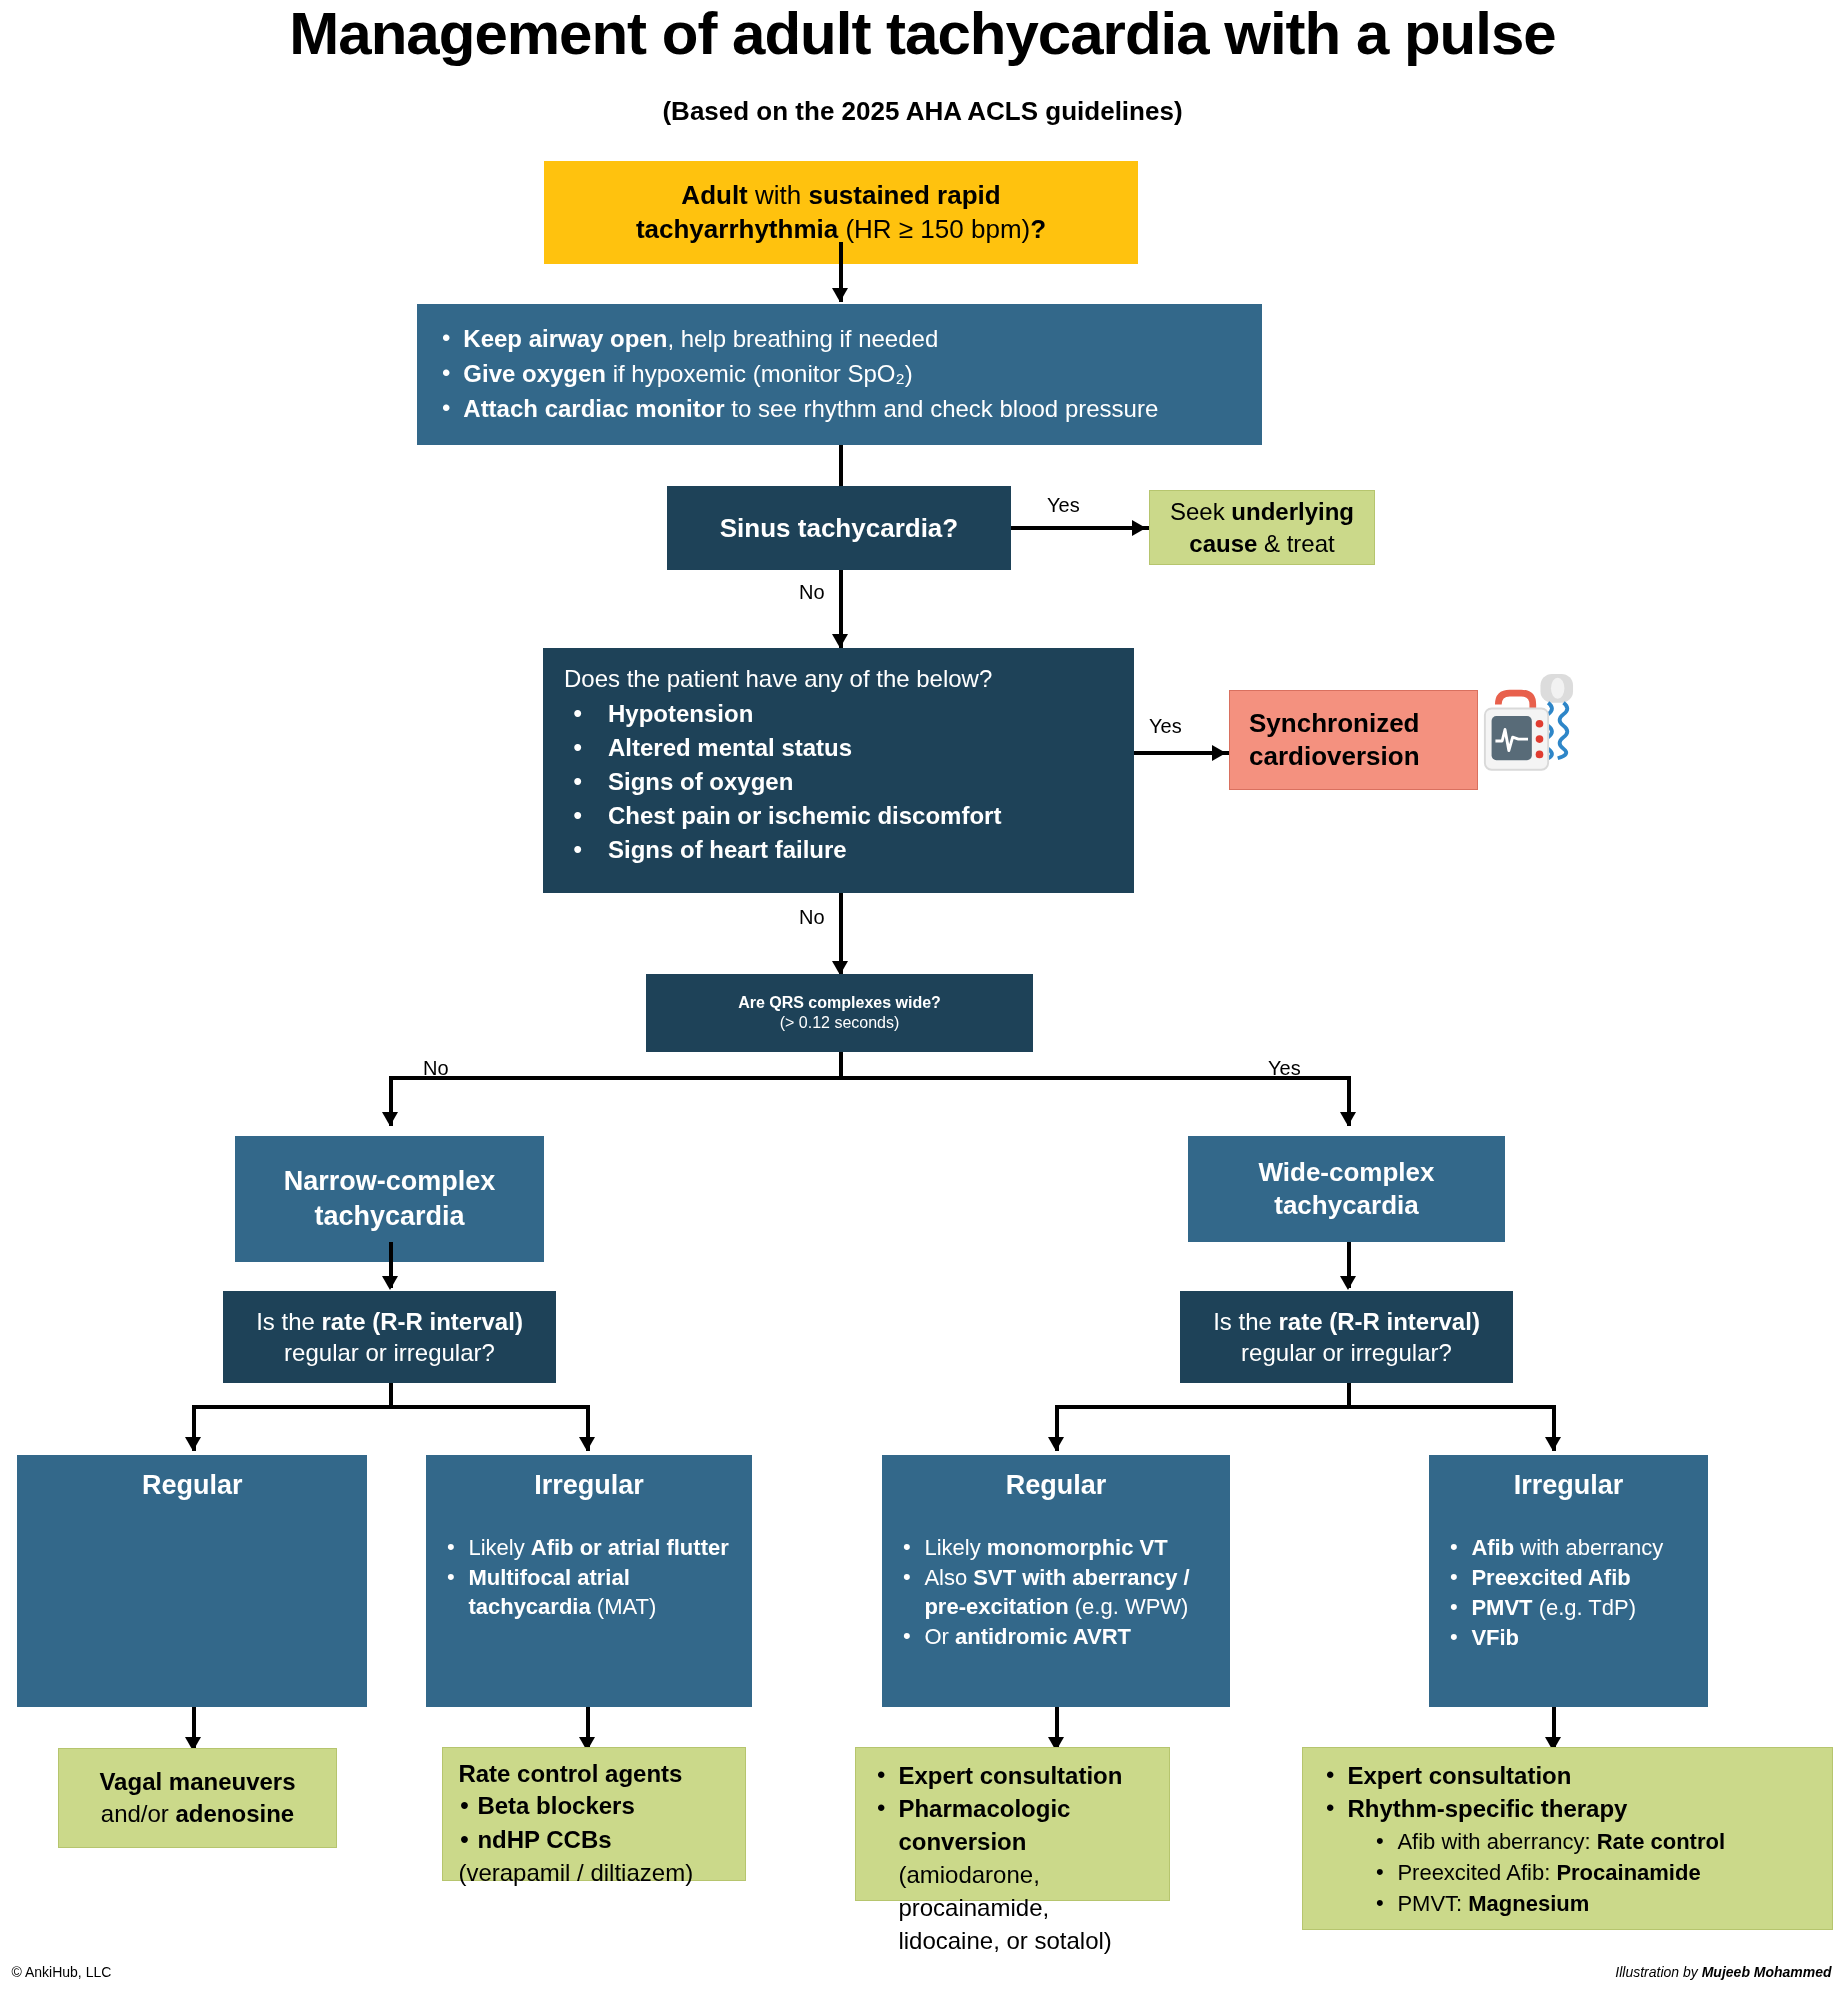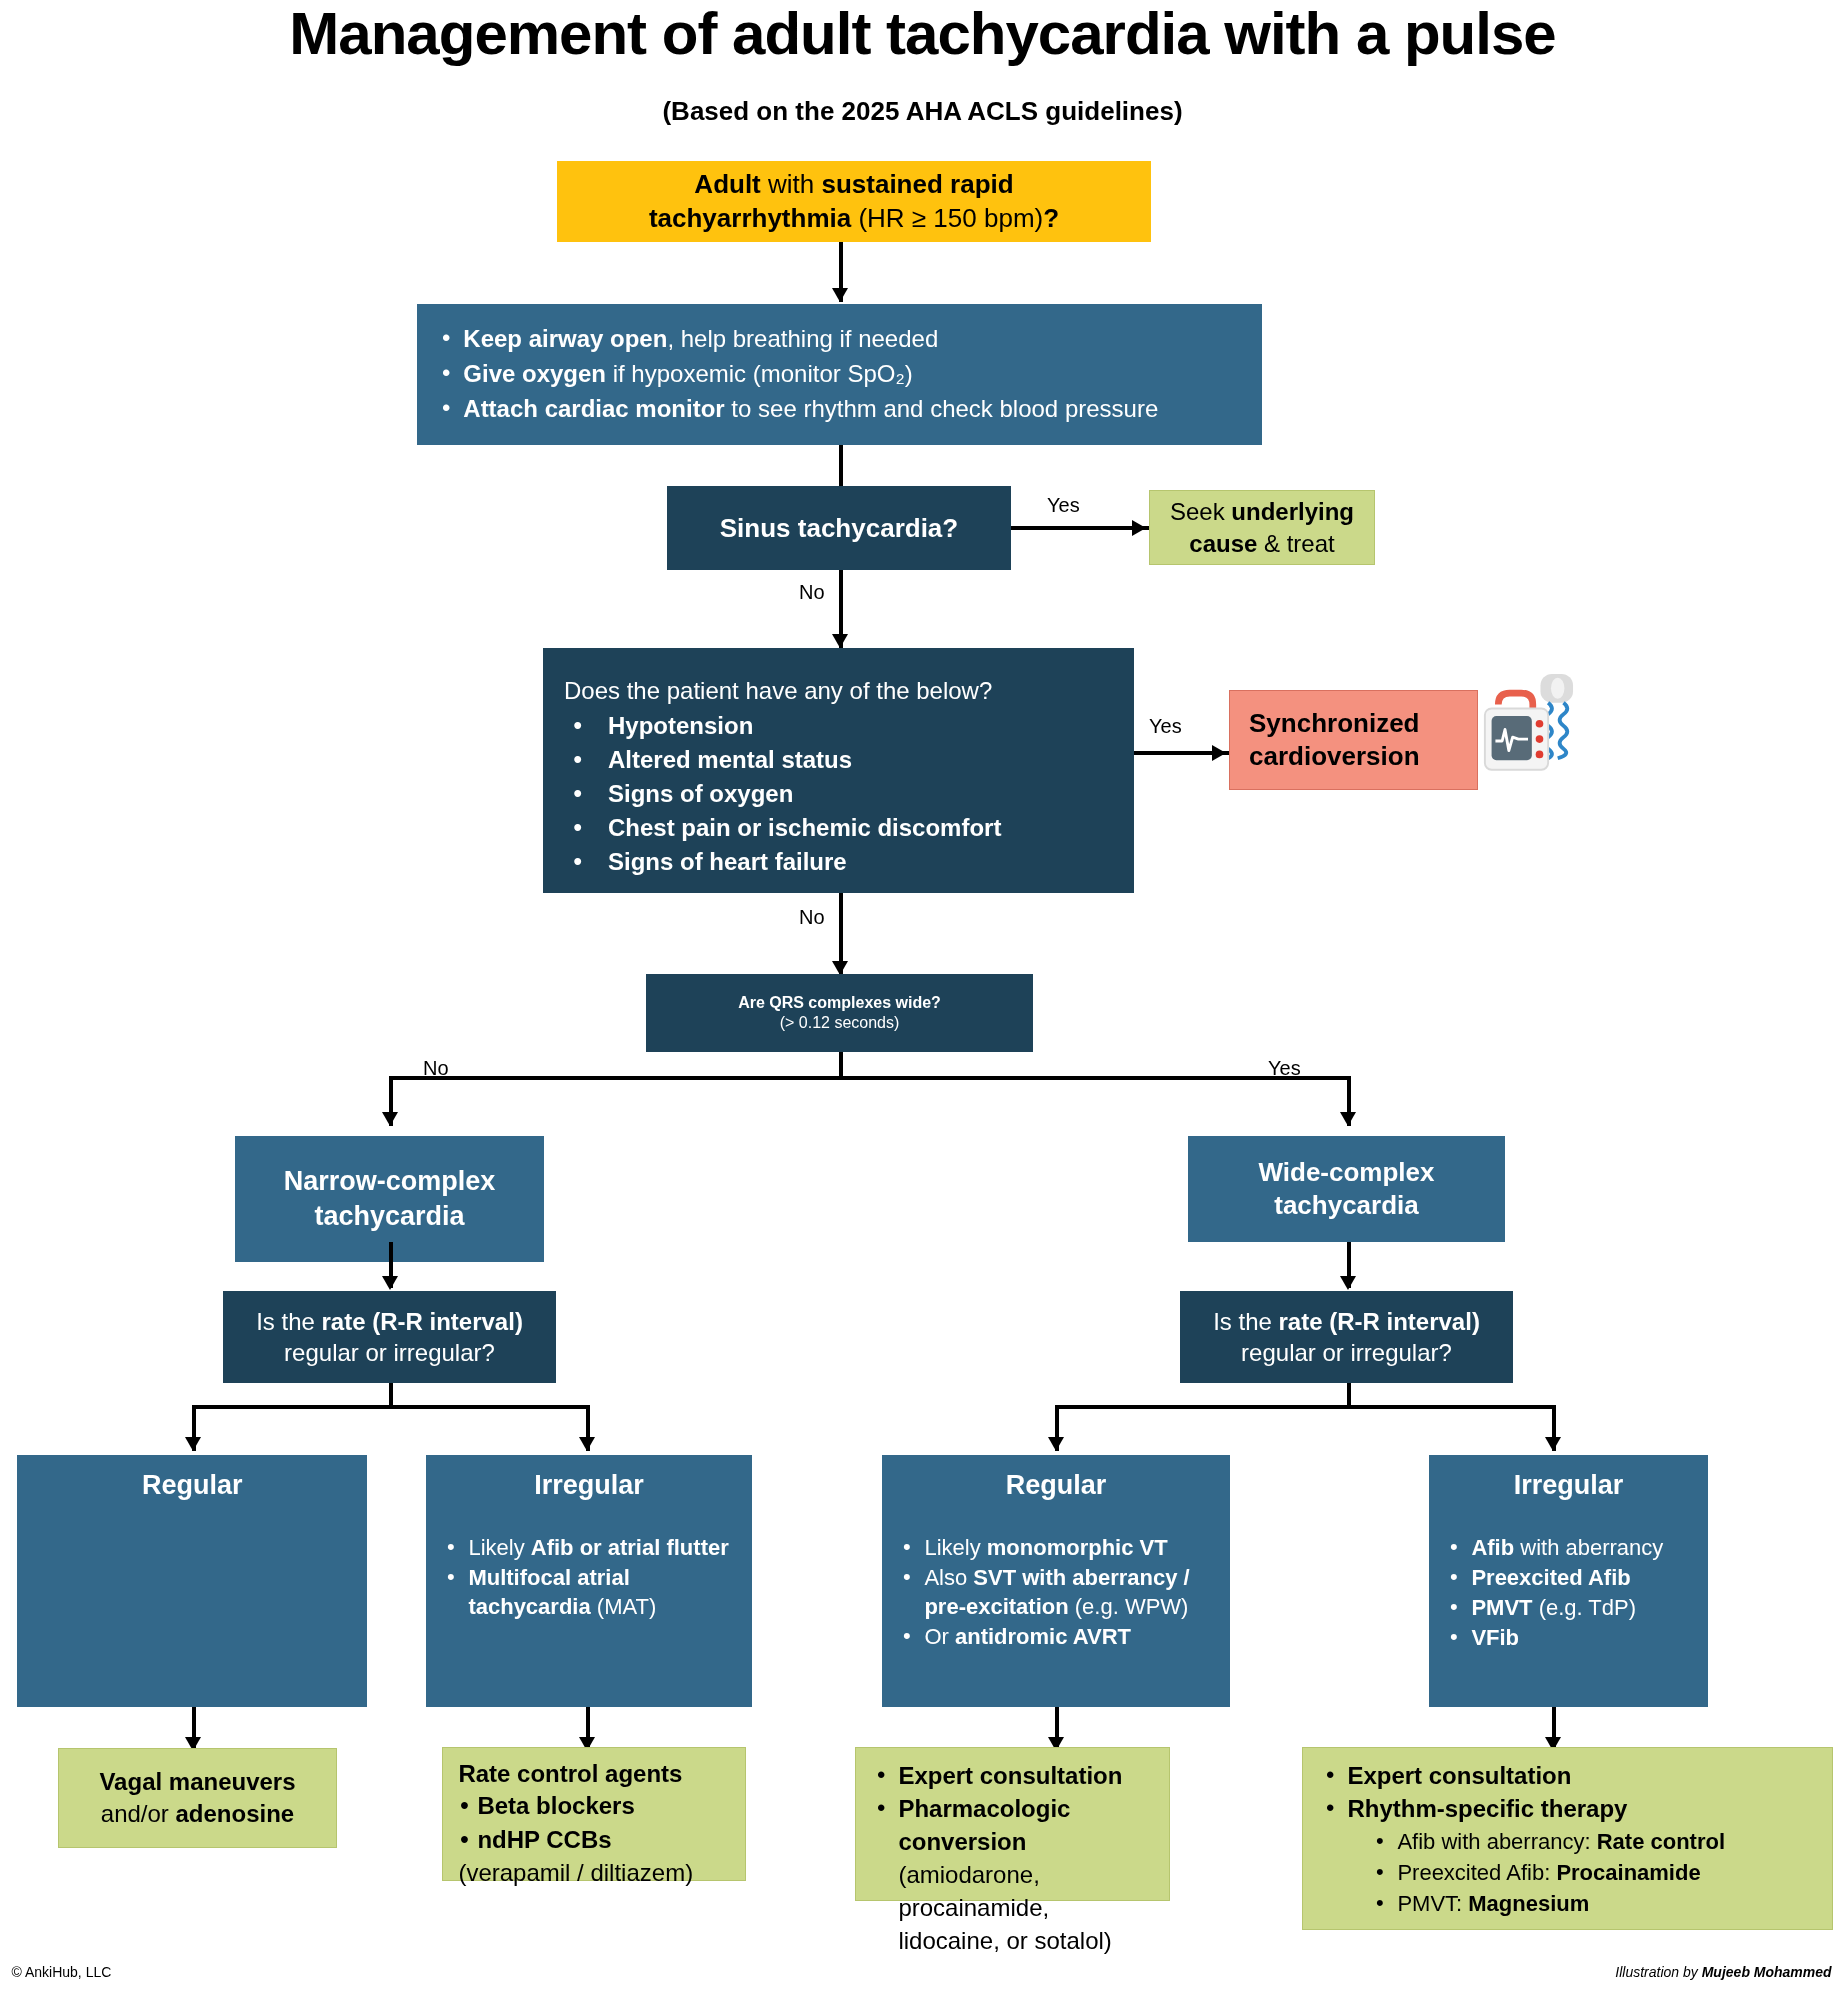--- a/index.html
+++ b/index.html
@@ -110,21 +110,21 @@
 </head>
 <body>
 
 <div id="title">
   <span>Management of adult tachycardia with a pulse</span>
 </div>
 <div id="subtitle">
   <span>(Based on the 2025 AHA ACLS guidelines)</span>
 </div>
 
-<div class="box yellow" style="left:544px; top:161px; width:594px; height:81px; padding:0 21px; font-size:26px; line-height:1.30;margin-left:13px;">
+<div class="box yellow" style="left:544px; top:161px; width:594px; height:103px; padding:0 21px; font-size:26px; line-height:1.30;">
   <div class="ctr">
     <b>Adult</b><span> with </span><b>sustained rapid</b>
   </div>
   <div class="ctr">
     <b>tachyarrhythmia</b><span> (HR ≥ 150 bpm)</span><b>?</b>
   </div>
 </div>
 <div class="vline" style="left:839px; top:242px; height:60px;"></div>
 <div class="arrow-d" style="left:832px; top:288px;"></div>
 
@@ -148,21 +148,21 @@
 
 <div class="box green" style="left:1149px; top:490px; width:226px; height:75px; padding:0 11.5px; font-size:24px; line-height:1.30;">
   <div class="ctr"><span>Seek </span><b>underlying</b></div>
   <div class="ctr"><b>cause</b><span> &amp; treat</span></div>
 </div>
 
 <div class="vline" style="left:839px; top:570px; height:79px;"></div>
 <div class="arrow-d" style="left:832px; top:634px;"></div>
 <div class="elabel" style="left:799px; top:581px;">No</div>
 
-<div class="box navy" style="left:543px; top:648px; width:591px; height:245px; padding:26px 21px; font-size:24px; line-height:1.38; justify-content:flex-start;">
+<div class="box navy" style="left:543px; top:648px; width:591px; height:245px; padding:14px 21px; font-size:24px; line-height:1.38; justify-content:flex-start;">
   <div style="margin-bottom:1.9px;">Does the patient have any of the below?</div>
   <ul class="blist wide" style="font-weight:bold;">
     <li>Hypotension</li>
     <li>Altered mental status</li>
     <li>Signs of oxygen</li>
     <li>Chest pain or ischemic discomfort</li>
     <li>Signs of heart failure</li>
   </ul>
 </div>
 

